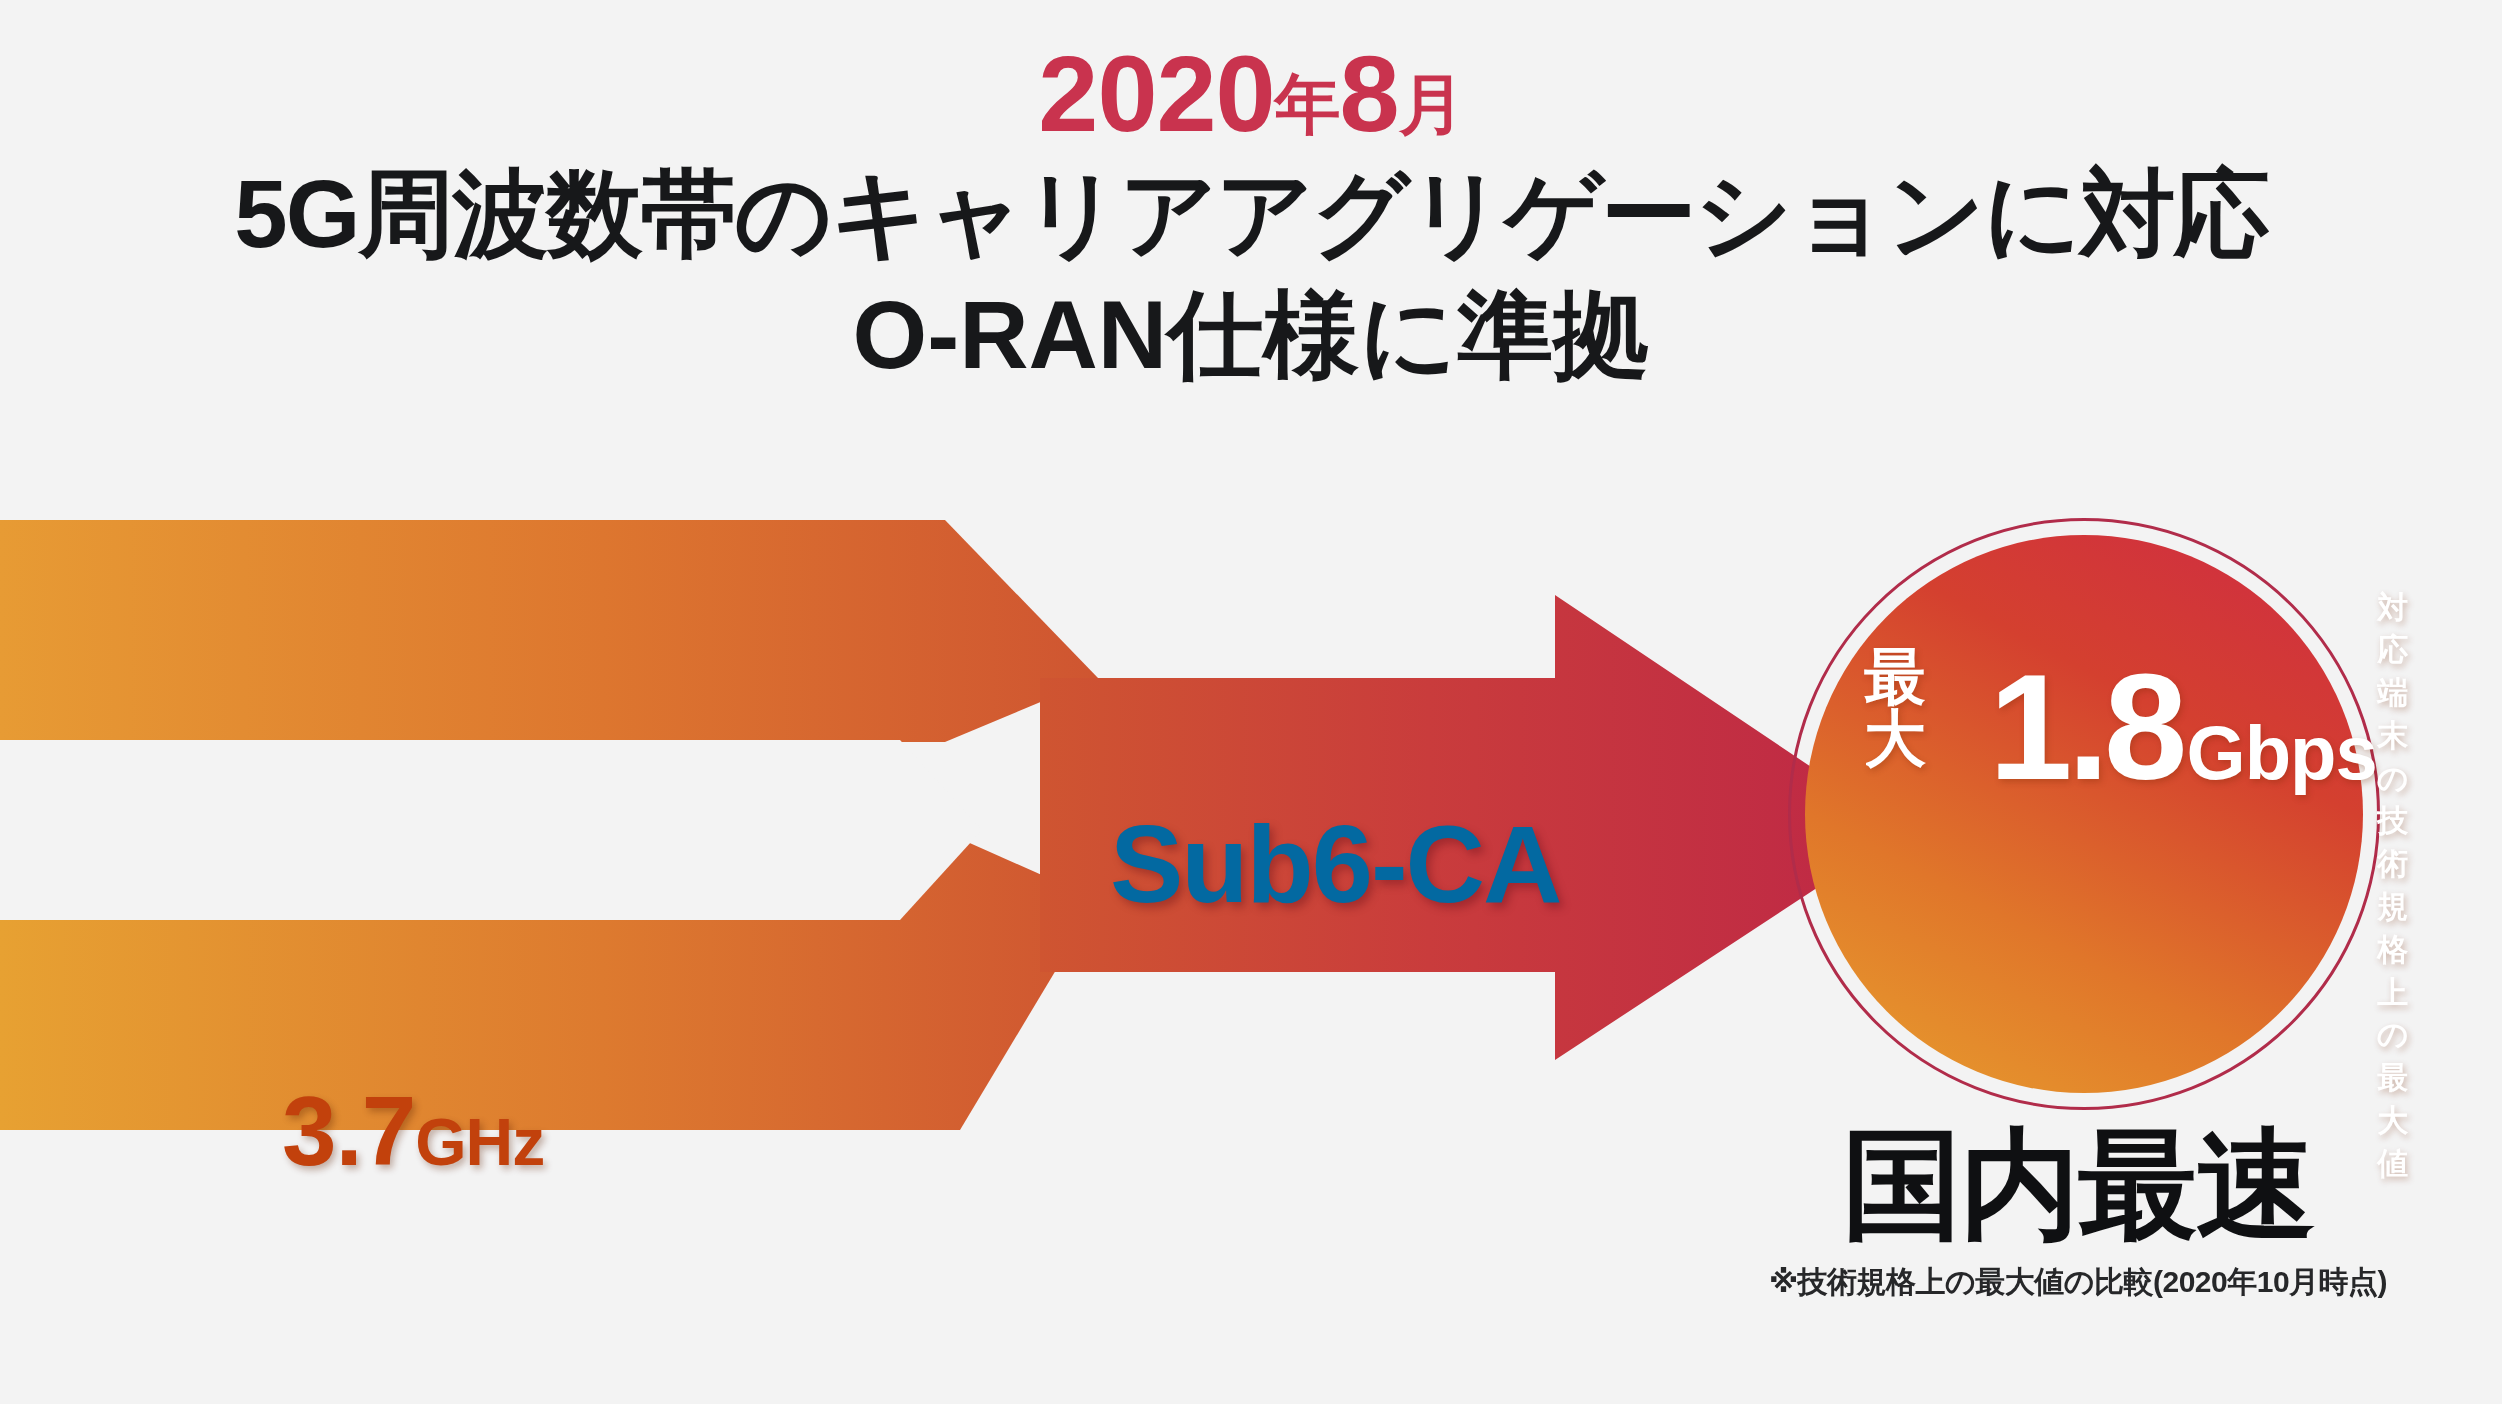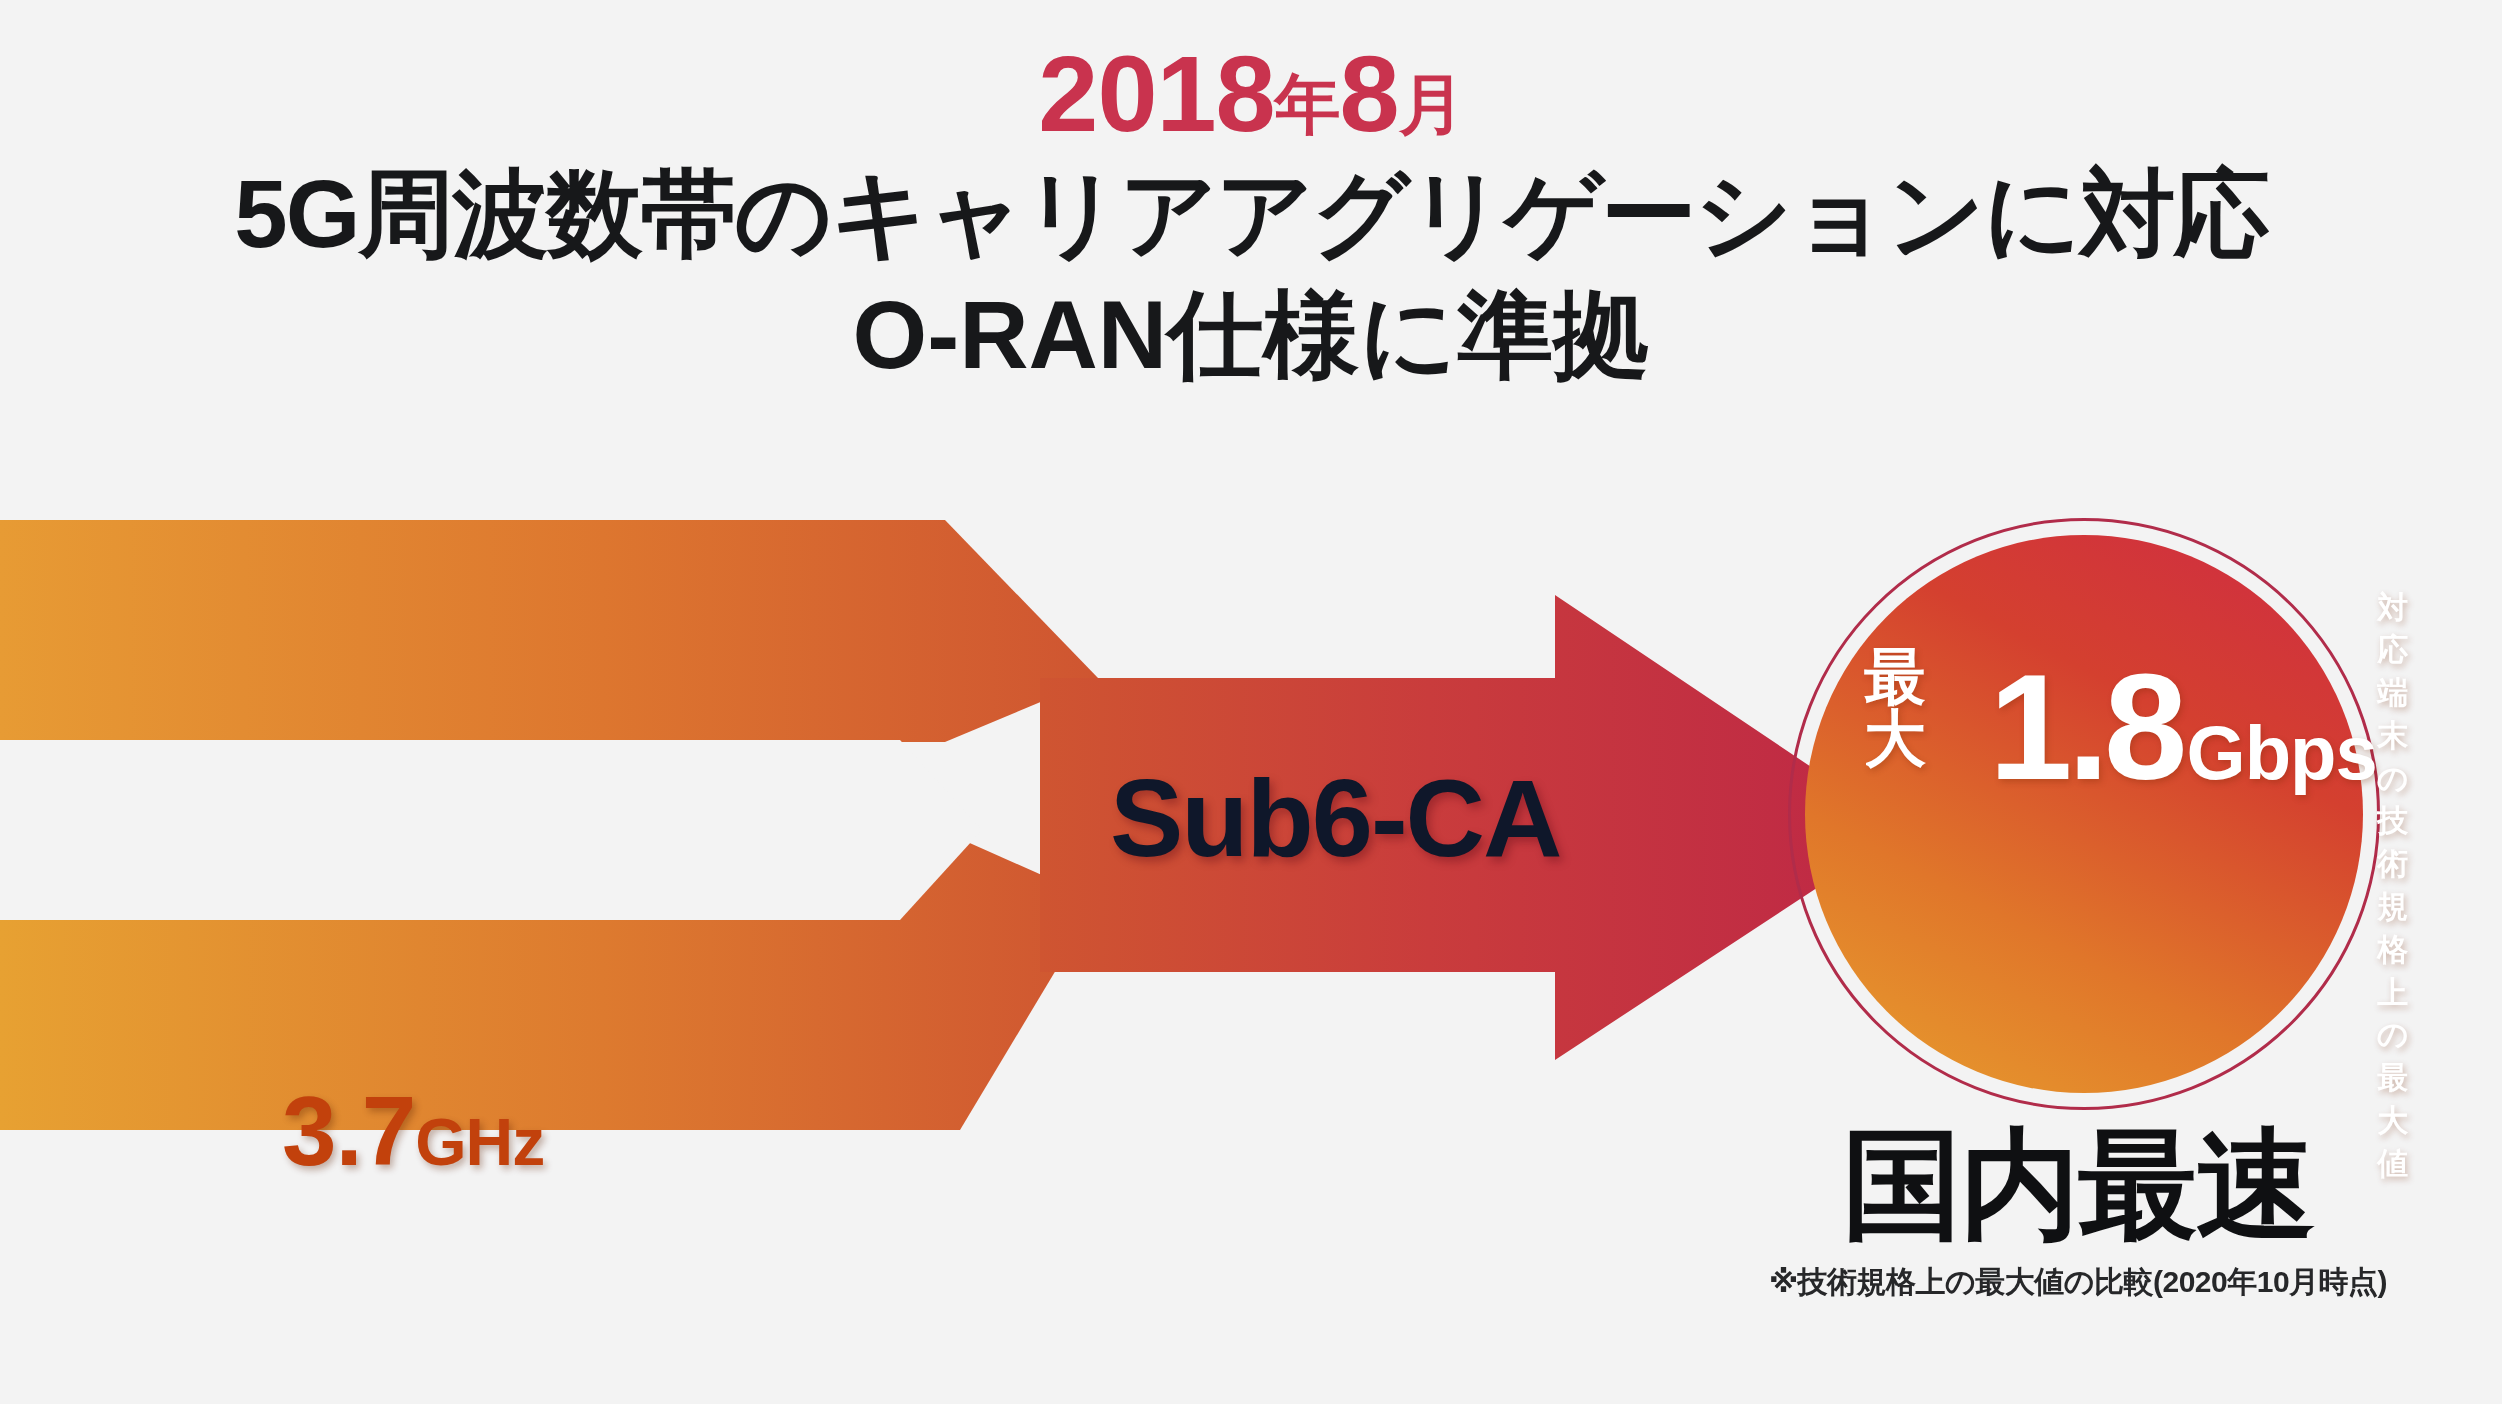--- a/index.html
+++ b/index.html
@@ -78,22 +78,22 @@
     white-space: nowrap;
   }
   .band-label .num { font-size: 98px; }
   .band-label .unit { font-size: 66px; letter-spacing: -1px; }
 
   #label-37 { left: 282px; top: 575px; }
 
   #arrow-label {
     position: absolute;
     left: 1110px;
-    top: 754px;
-    color: #0f172a;
+    top: 800px;
+    color: #0369a1;
     font-size: 110px;
     font-weight: 700;
     letter-spacing: -2px;
     text-shadow: 4px 5px 9px rgba(90, 10, 20, 0.35);
     white-space: nowrap;
   }
 
   
   #badge {
     position: absolute;
@@ -187,21 +187,21 @@
     letter-spacing: -0.5px;
     white-space: nowrap;
   }
 </style>
 </head>
 <body>
 
 <div id="stage">
 
   <div id="headline">
-    <div class="date-line"><span>2018</span><span class="suffix">年</span><span>8</span><span class="suffix">月</span></div>
+    <div class="date-line"><span>2020</span><span class="suffix">年</span><span>8</span><span class="suffix">月</span></div>
     <div class="head-line">5G周波数帯のキャリアアグリゲーションに対応</div>
     <div class="head-line-2">O-RAN仕様に準拠</div>
   </div>
 
   <div id="flow">
     <svg width="2502" height="660" viewBox="0 0 2502 660">
       <defs>
         <linearGradient id="gradBandTop" x1="0" y1="0" x2="1" y2="0">
           <stop offset="0%" stop-color="#e79b34"></stop>
           <stop offset="55%" stop-color="#dd762f"></stop>

